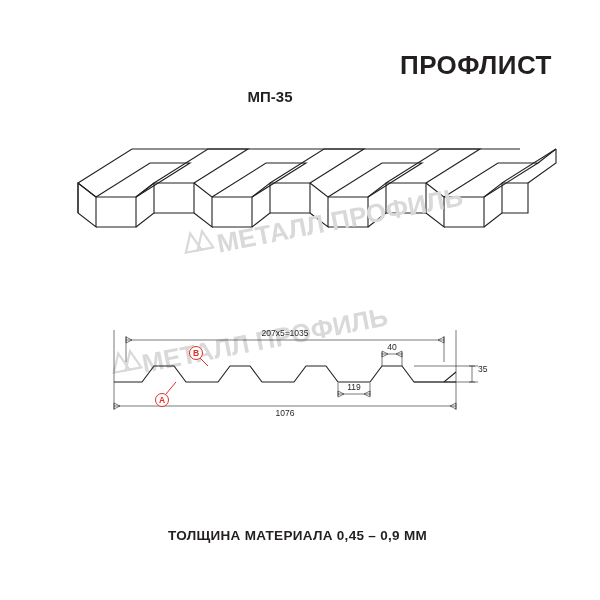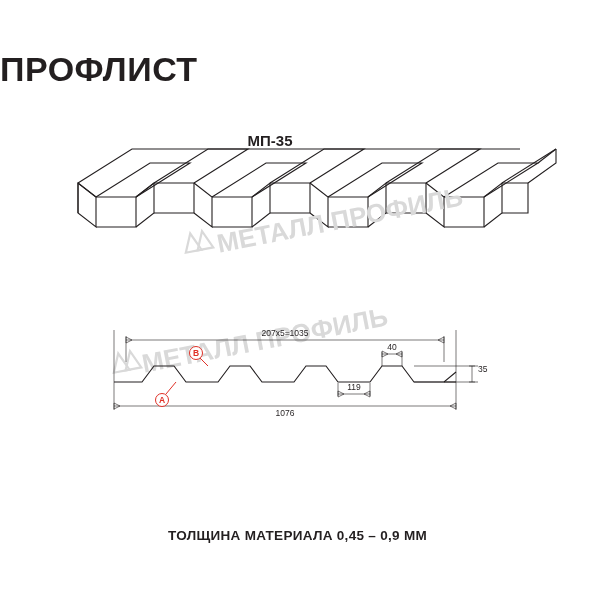--- a/index.html
+++ b/index.html
@@ -18,36 +18,35 @@
   .page {
     position: relative;
     width: 600px;
     height: 600px;
   }
   .title {
     position: absolute;
     top: 50px;
     left: 0;
     width: 552px;
-    text-align: left;
-    font-size: 34px;
+    text-align: right;
+    font-size: 26px;
     font-weight: bold;
     letter-spacing: 0.5px;
     color: #231f20;
   }
   .subtitle {
     position: absolute;
     top: 88px;
     left: 0;
     width: 540px;
     text-align: center;
     font-size: 15px;
     font-weight: bold;
     color: #231f20;
-    margin-top: 44px;
   }
   .footer-note {
     position: absolute;
     top: 528px;
     left: 0;
     width: 595px;
     text-align: center;
     font-size: 13.5px;
     font-weight: bold;
     letter-spacing: 0.3px;

